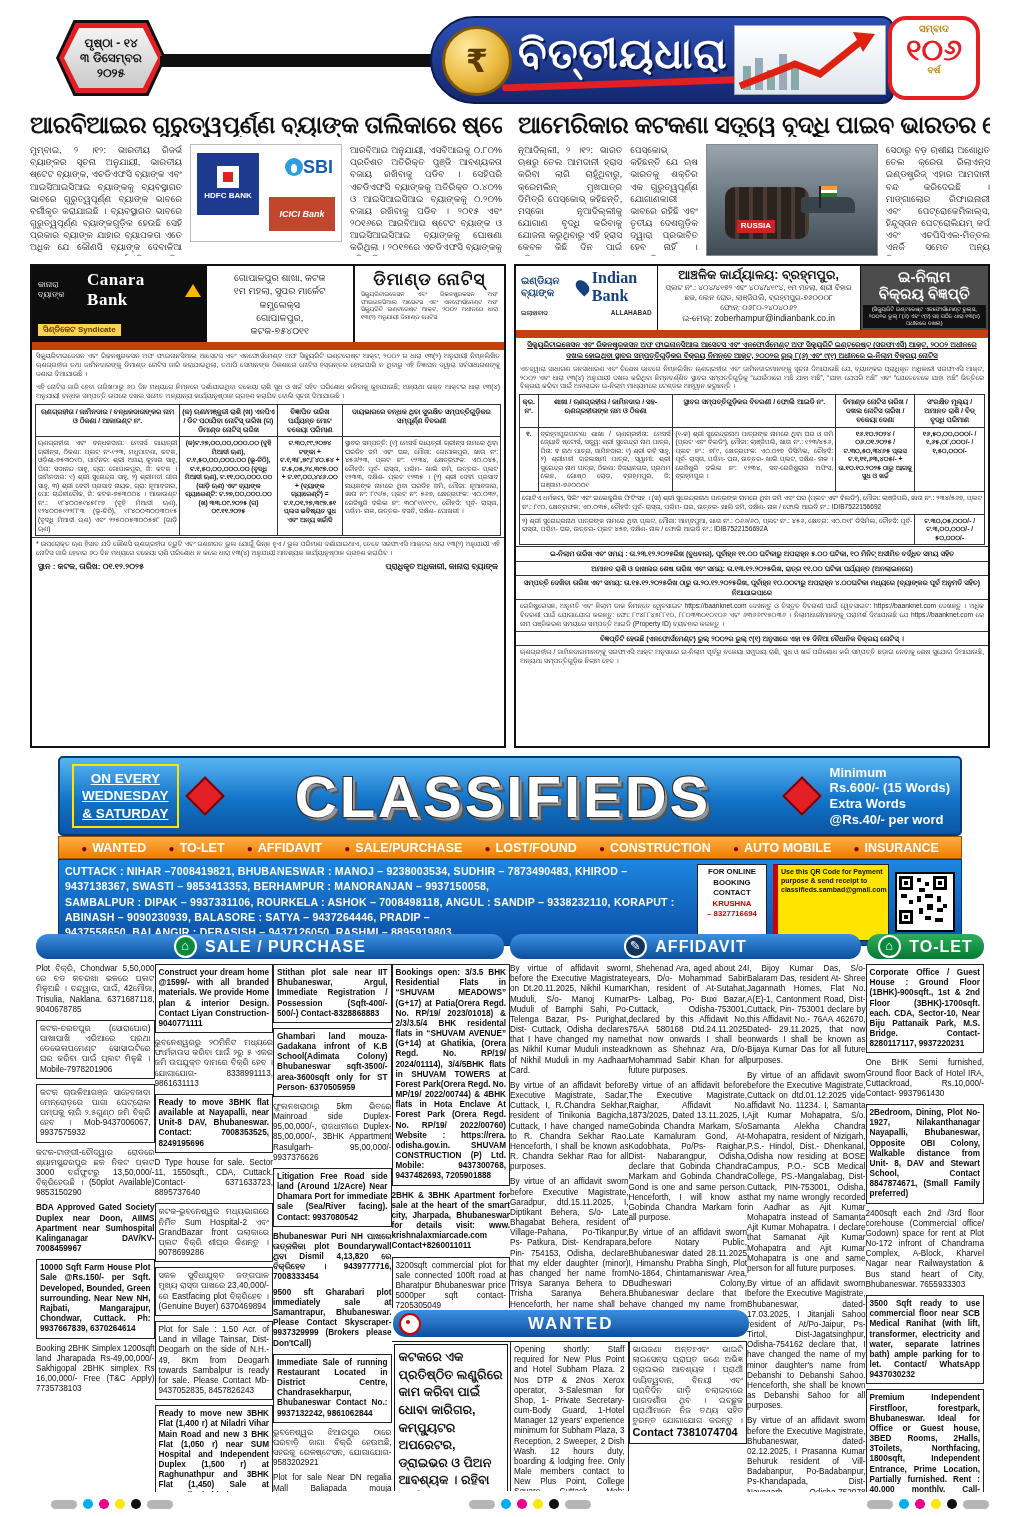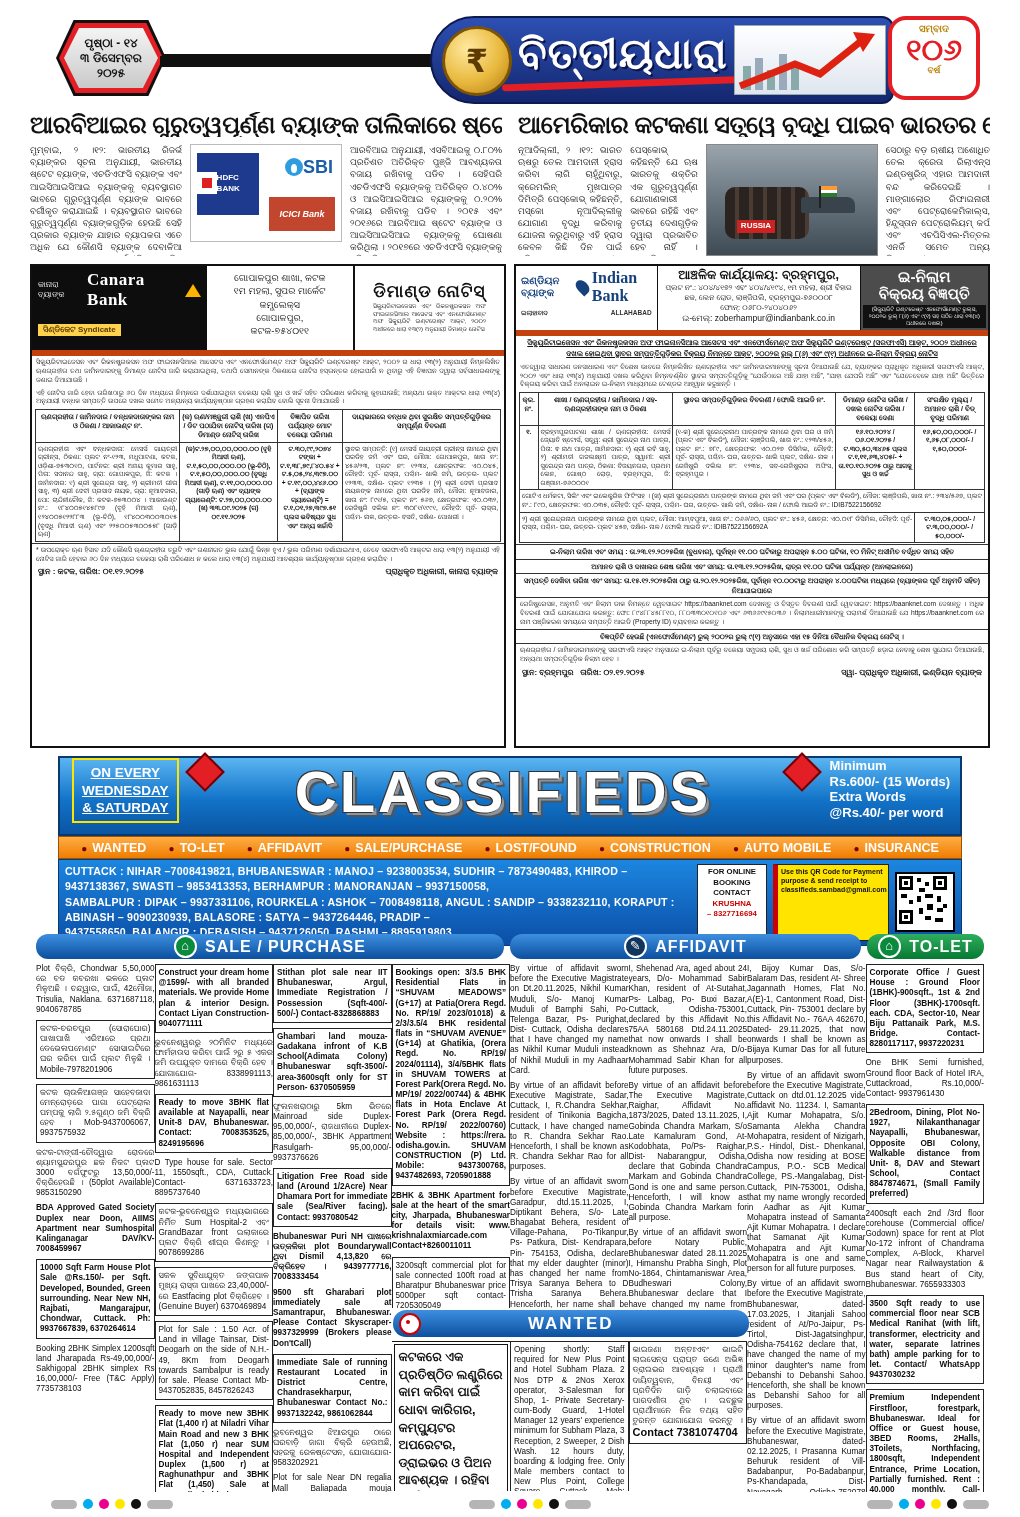--- a/index.html
+++ b/index.html
@@ -31,47 +31,47 @@
   .brand .t{font-size:10px;font-weight:bold;color:#b8860b}
   .brand .n{font-size:30px;font-weight:bold;color:#e31e24;line-height:1}
   .brand .b{font-size:9px;font-weight:bold;color:#b8860b}
   
   .arts{position:absolute;top:112px;left:30px;right:30px;height:148px;display:flex;gap:16px}
   .art{flex:1;min-width:0}
   .hl{font-weight:bold;font-size:24px;line-height:1.05;text-align:center;letter-spacing:-.5px;white-space:nowrap;overflow:hidden}
   .abody{display:flex;gap:8px;margin-top:7px;font-size:9px;line-height:1.35;text-align:justify}
   .acol{flex:1;min-width:0;overflow:hidden;max-height:112px}
   .logobox{width:150px;height:96px;border:1px solid #bbb;position:relative;background:#fff;flex:none}
-  .hdfc{position:absolute;left:6px;top:8px;width:62px;height:62px;background:#1d3a8f;display:flex;flex-direction:row;align-items:center;justify-content:center;color:#fff;font-size:8px;font-weight:bold}
+  .hdfc{position:absolute;left:6px;top:8px;width:62px;height:62px;background:#1d3a8f;display:flex;flex-direction:column;align-items:center;justify-content:center;color:#fff;font-size:8px;font-weight:bold}
   .hdfc .sq{width:22px;height:22px;background:#fff;display:flex;align-items:center;justify-content:center;margin-bottom:3px}
   .hdfc .sq i{display:block;width:10px;height:10px;background:#d22}
   .sbi{position:absolute;right:8px;top:10px;display:flex;align-items:center;font-weight:bold;color:#1b5faa;font-size:18px}
   .sbi .c{width:18px;height:18px;border-radius:50%;background:#2d9de0;position:relative}
   .sbi .c::after{content:"";position:absolute;left:6px;top:6px;width:6px;height:9px;border-radius:50%;background:#fff}
   .icici{position:absolute;right:6px;bottom:10px;width:66px;height:34px;background:#c2452d;color:#fff;font-size:9px;font-weight:bold;font-style:italic;display:flex;align-items:center;justify-content:center}
   .photo{width:170px;height:110px;flex:none;position:relative;background:linear-gradient(#9aa4ac 0%,#6d7a84 45%,#3e4a54 100%);overflow:hidden;border:1px solid #888}
   .barrel{position:absolute;left:18px;bottom:16px;width:84px;height:52px;border-radius:10px;background:repeating-linear-gradient(90deg,#2a2320 0 10px,#4a3c33 10px 14px)}
   .rlbl{position:absolute;left:30px;bottom:22px;background:#c22;color:#fff;font-size:8px;font-weight:bold;padding:1px 4px}
   .boat{position:absolute;right:22px;bottom:42px;width:54px;height:16px;background:#39434b;border-radius:3px 8px 2px 2px}
   .flag{position:absolute;right:40px;bottom:58px;width:16px;height:11px;background:linear-gradient(#f93 33%,#fff 33% 66%,#2a7d2a 66%)}
   .flag::after{content:"";position:absolute;left:-2px;top:0;width:2px;height:22px;background:#222}
   
   .notices{position:absolute;top:264px;left:30px;right:30px;height:484px;display:flex;gap:8px}
   .notice{border:2px solid #111;background:#fff;overflow:hidden;box-sizing:border-box}
   .cnb{width:476px;flex:none}
   .ibb{flex:1}
-  .nhead{display:flex;border-bottom:6px solid #c2410c}
+  .nhead{display:flex;border-bottom:8px solid #c2410c}
   .cn-logo{width:37%;background:#0d0d0d;color:#fff;padding:4px 6px;box-sizing:border-box}
   .cn-logo .r1{display:flex;align-items:center;gap:5px}
   .cn-odia{font-size:8px}
   .cn-en{font-family:"Liberation Serif",serif;font-size:17px;font-weight:bold;letter-spacing:.5px}
   .cn-tri{width:0;height:0;border-left:8px solid transparent;border-right:8px solid transparent;border-bottom:13px solid #ffb400}
   .cn-syn{margin-top:14px;display:inline-block;background:#ffd34d;color:#5a3a00;font-size:8px;font-weight:bold;padding:1px 5px}
   .cn-addr{width:31%;padding:5px 20px;font-size:9.5px;font-weight:normal;text-align:center;line-height:1.4;box-sizing:border-box}
-  .cn-tit{width:32%;border-left:2px solid #111;box-sizing:border-box;text-align:center;padding:16px}
+  .cn-tit{width:32%;border-left:2px solid #111;box-sizing:border-box;text-align:center;padding:4px}
   .cn-tit .big{font-size:17px;font-weight:bold;letter-spacing:1px}
   .cn-tit .sm{font-size:6px;line-height:1.25;text-align:justify;padding:1px 2px}
   .dense{font-size:6.7px;line-height:1.32;text-align:justify;padding:2px 4px;color:#1a1a1a}
   .ntable{width:calc(100% - 6px);margin:1px 3px;border-collapse:collapse}
   .ntable th,.ntable td{border:1px solid #333;font-size:6.6px;padding:2px;vertical-align:top;line-height:1.3}
   .ntable th{text-align:center;font-weight:bold;font-size:7px}
   .ntable td{text-align:justify}
   .amt{text-align:center !important;font-weight:bold}
   .sigrow{display:flex;justify-content:space-between;font-weight:bold;font-size:8px;padding:2px 6px}
   .ib-logo{width:30%;border-right:1.5px solid #111;padding:3px 5px;box-sizing:border-box}
@@ -85,21 +85,21 @@
   .ib-off .o2{font-size:7.5px;line-height:1.35}
   .ib-off .o3{font-size:8.5px;font-weight:normal}
   .ib-tit{width:27%;box-sizing:border-box;text-align:center;background:#4c4c4c;color:#fff;padding:2px}
   .ib-tit .big{font-size:15px;font-weight:bold;line-height:1.15}
   .ib-tit .sm{font-size:5.6px;line-height:1.3;background:#111;margin-top:2px;padding:1px}
   .ib-ul{font-size:7.3px;font-weight:bold;text-align:center;text-decoration:underline;padding:2px 4px;line-height:1.4}
   .schl{border-top:1px solid #333;font-size:7px;font-weight:bold;text-align:center;padding:2px 4px;line-height:1.35}
   
   .clsf{position:absolute;top:756px;left:58px;right:58px}
   .cpanel{height:76px;background:linear-gradient(#5ab5f2 0%,#1273c8 55%,#0a55a2 100%);border:2px solid #083a70;
-          display:flex;align-items:flex-start;position:relative;border-radius:0}
+          display:flex;align-items:center;position:relative;border-radius:5px}
   .onev{margin-left:12px;border:2px solid #ffe400;padding:4px 8px;text-align:center;color:#fff;font-weight:bold;
         font-size:13.5px;line-height:1.3;flex:none}
   .onev span{text-decoration:underline;display:block}
   .dmd{width:24px;height:24px;background:#e31e24;border:2px solid #6d0006;transform:rotate(45deg);margin:0 12px;flex:none}
   .ctitle{flex:1;text-align:center;font-size:58px;font-weight:bold;color:#fff;letter-spacing:3px;
           text-shadow:-1px -1px 0 #333,1px -1px 0 #333,-1px 1px 0 #333,3px 3px 0 #8d949c,5px 5px 1px #4d565e}
   .cright{color:#fff;font-weight:bold;font-size:13px;line-height:1.2;margin:0 10px 0 2px;flex:none}
   .catbar{height:21px;background:linear-gradient(#ffad45,#ef7d00);border:1px solid #9c5200;display:flex;
           align-items:center;justify-content:space-evenly;color:#fff;font-weight:bold;font-size:12.5px}
   .cat::before{content:"●";color:#7a0000;margin-right:5px;font-size:10px}
@@ -321,24 +321,20 @@
           <td class="amt">ଟ.୩୦,୦୫,୦୦୦/- / ଟ.୩,୦୦,୦୦୦/- / ୫୦,୦୦୦/-</td>
         </tr>
       </tbody>
         </table>
       <div class="schl">ଇ-ନିଲାମ ତାରିଖ ଏବଂ ସମୟ : ତା.୨୩.୧୨.୨୦୨୫ରିଖ (ବୁଧବାର), ପୂର୍ବାହ୍ନ ୧୧.୦୦ ଘଟିକାରୁ ଅପରାହ୍ନ ୫.୦୦ ଘଟିକା, ୧୦ ମିନିଟ୍ ଅସୀମିତ ବର୍ଦ୍ଧିତ ସମୟ ସହିତ</div>
       <div class="schl">ଅମାନତ ରାଶି ଓ ଦାଖଲର ଶେଷ ତାରିଖ ଏବଂ ସମୟ: ତା.୧୩.୧୨.୨୦୨୫ରିଖ, ରାତ୍ର ୧୧.୦୦ ଘଟିକା ପର୍ଯ୍ୟନ୍ତ (ଅନଲାଇନରେ)</div>
       <div class="schl">ସମ୍ପତ୍ତି ଦେଖିବା ତାରିଖ ଏବଂ ସମୟ: ତା.୧୫.୧୨.୨୦୨୫ରିଖ ଠାରୁ ତା.୨୦.୧୨.୨୦୨୫ରିଖ, ପୂର୍ବାହ୍ନ ୧୦.୦୦ଟାରୁ ଅପରାହ୍ନ ୪.୦୦ଘଟିକା ମଧ୍ୟରେ (ବ୍ୟାଙ୍କର ପୂର୍ବ ଅନୁମତି ସହିତ) ନିଆଯାଇପାରେ</div>
       <div class="dense" style="border-top:1px solid #333">ରେଜିଷ୍ଟ୍ରେସନ, ଅନୁମତି ଏବଂ ନିଲାମ ଡାକ ନିମନ୍ତେ ୱେବସାଇଟ https://baanknet.com ଦେଖନ୍ତୁ ଓ ବିସ୍ତୃତ ବିବରଣୀ ପାଇଁ ୱେବସାଇଟ: https://baanknet.com ଦେଖନ୍ତୁ । ଅଧିକ ବିବରଣୀ ପାଇଁ ଯୋଗାଯୋଗ କରନ୍ତୁ: ଫୋ: ୮୯୪୮୮୪୫୮୮୧୦, ୮୮୦୩୩୦୧୦୧୦୬ ଏବଂ ୬୩୬୬୯୧୫୦୩୬ । ନିଲାମଧାରୀମାନଙ୍କୁ ପରାମର୍ଶ ଦିଆଯାଉଛି ଯେ https://baanknet.com ରେ ନାମ ପଞ୍ଜିକରଣ ସମୟରେ ସମ୍ପତ୍ତି ଆଇଡି (Property ID) ବ୍ୟବହାର କରନ୍ତୁ ।</div>
       <div class="schl">ବିଜ୍ଞପ୍ତିଟି ହେଉଛି (ଏନଫୋର୍ସମେଣ୍ଟ) ରୁଲ୍ ୨୦୦୨ର ରୁଲ୍ ୯(୧) ଅନୁସାରେ ଏହା ୧୫ ଦିନିଆ ବୈଧାନିକ ବିକ୍ରୟ ନୋଟିସ୍ ।</div>
       <div class="dense" style="border-top:1px solid #333">ଋଣଗ୍ରହୀତା / ଜାମିନଦାରମାନଙ୍କୁ ସରଫାଏସି ଆକ୍ଟ ଅନୁସାରେ ଇ-ନିଲାମ ପୂର୍ବରୁ ବକେୟା ସମୁଦାୟ ରାଶି, ସୁଧ ଓ ଖର୍ଚ୍ଚ ପରିଶୋଧ କରି ସମ୍ପତ୍ତି ଛଡ଼ାଇ ନେବାକୁ ଶେଷ ସୁଯୋଗ ଦିଆଯାଉଛି, ଅନ୍ୟଥା ସମ୍ପତ୍ତିଗୁଡ଼ିକ ନିଲାମ ହେବ ।</div>
-      <div class="sigrow">
-        <span><span>ସ୍ଥାନ: ବ୍ରହ୍ମପୁର</span> &nbsp; <span>ତାରିଖ: ୦୨.୧୨.୨୦୨୫</span></span>
-        <span><span>ସ୍ୱା- ପ୍ରାଧିକୃତ ଅଧିକାରୀ</span>, <span>ଇଣ୍ଡିୟନ ବ୍ୟାଙ୍କ</span></span>
-      </div>
     </div>
   </div>
 
   <div class="clsf">
     <div class="cpanel">
       <div class="onev">
         <span>ON EVERY</span>
         <span>WEDNESDAY</span>
         <span>&amp; SATURDAY</span>
       </div>

